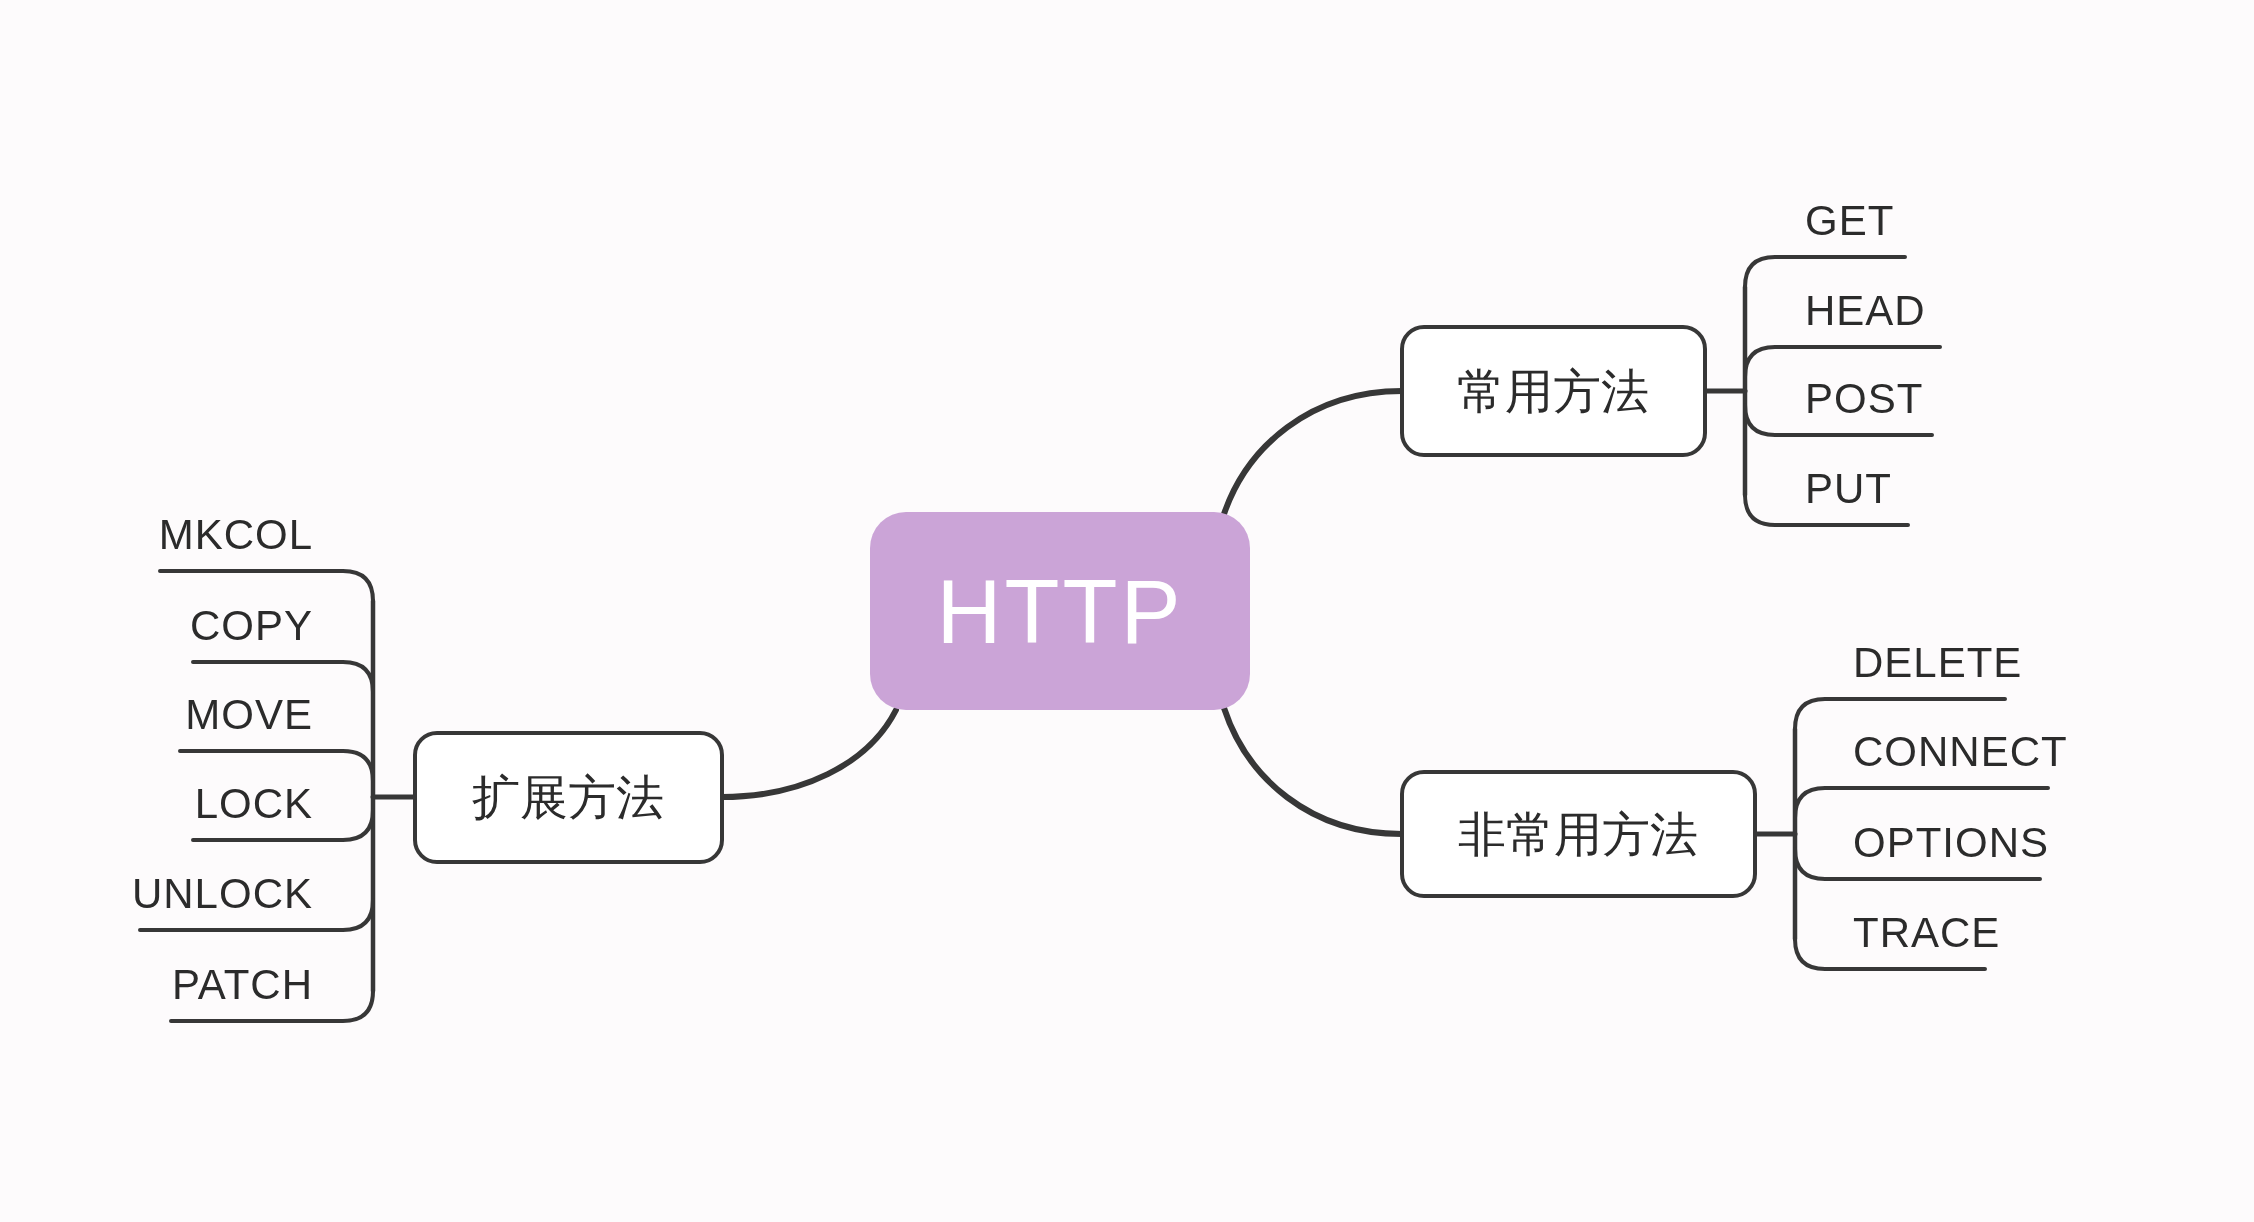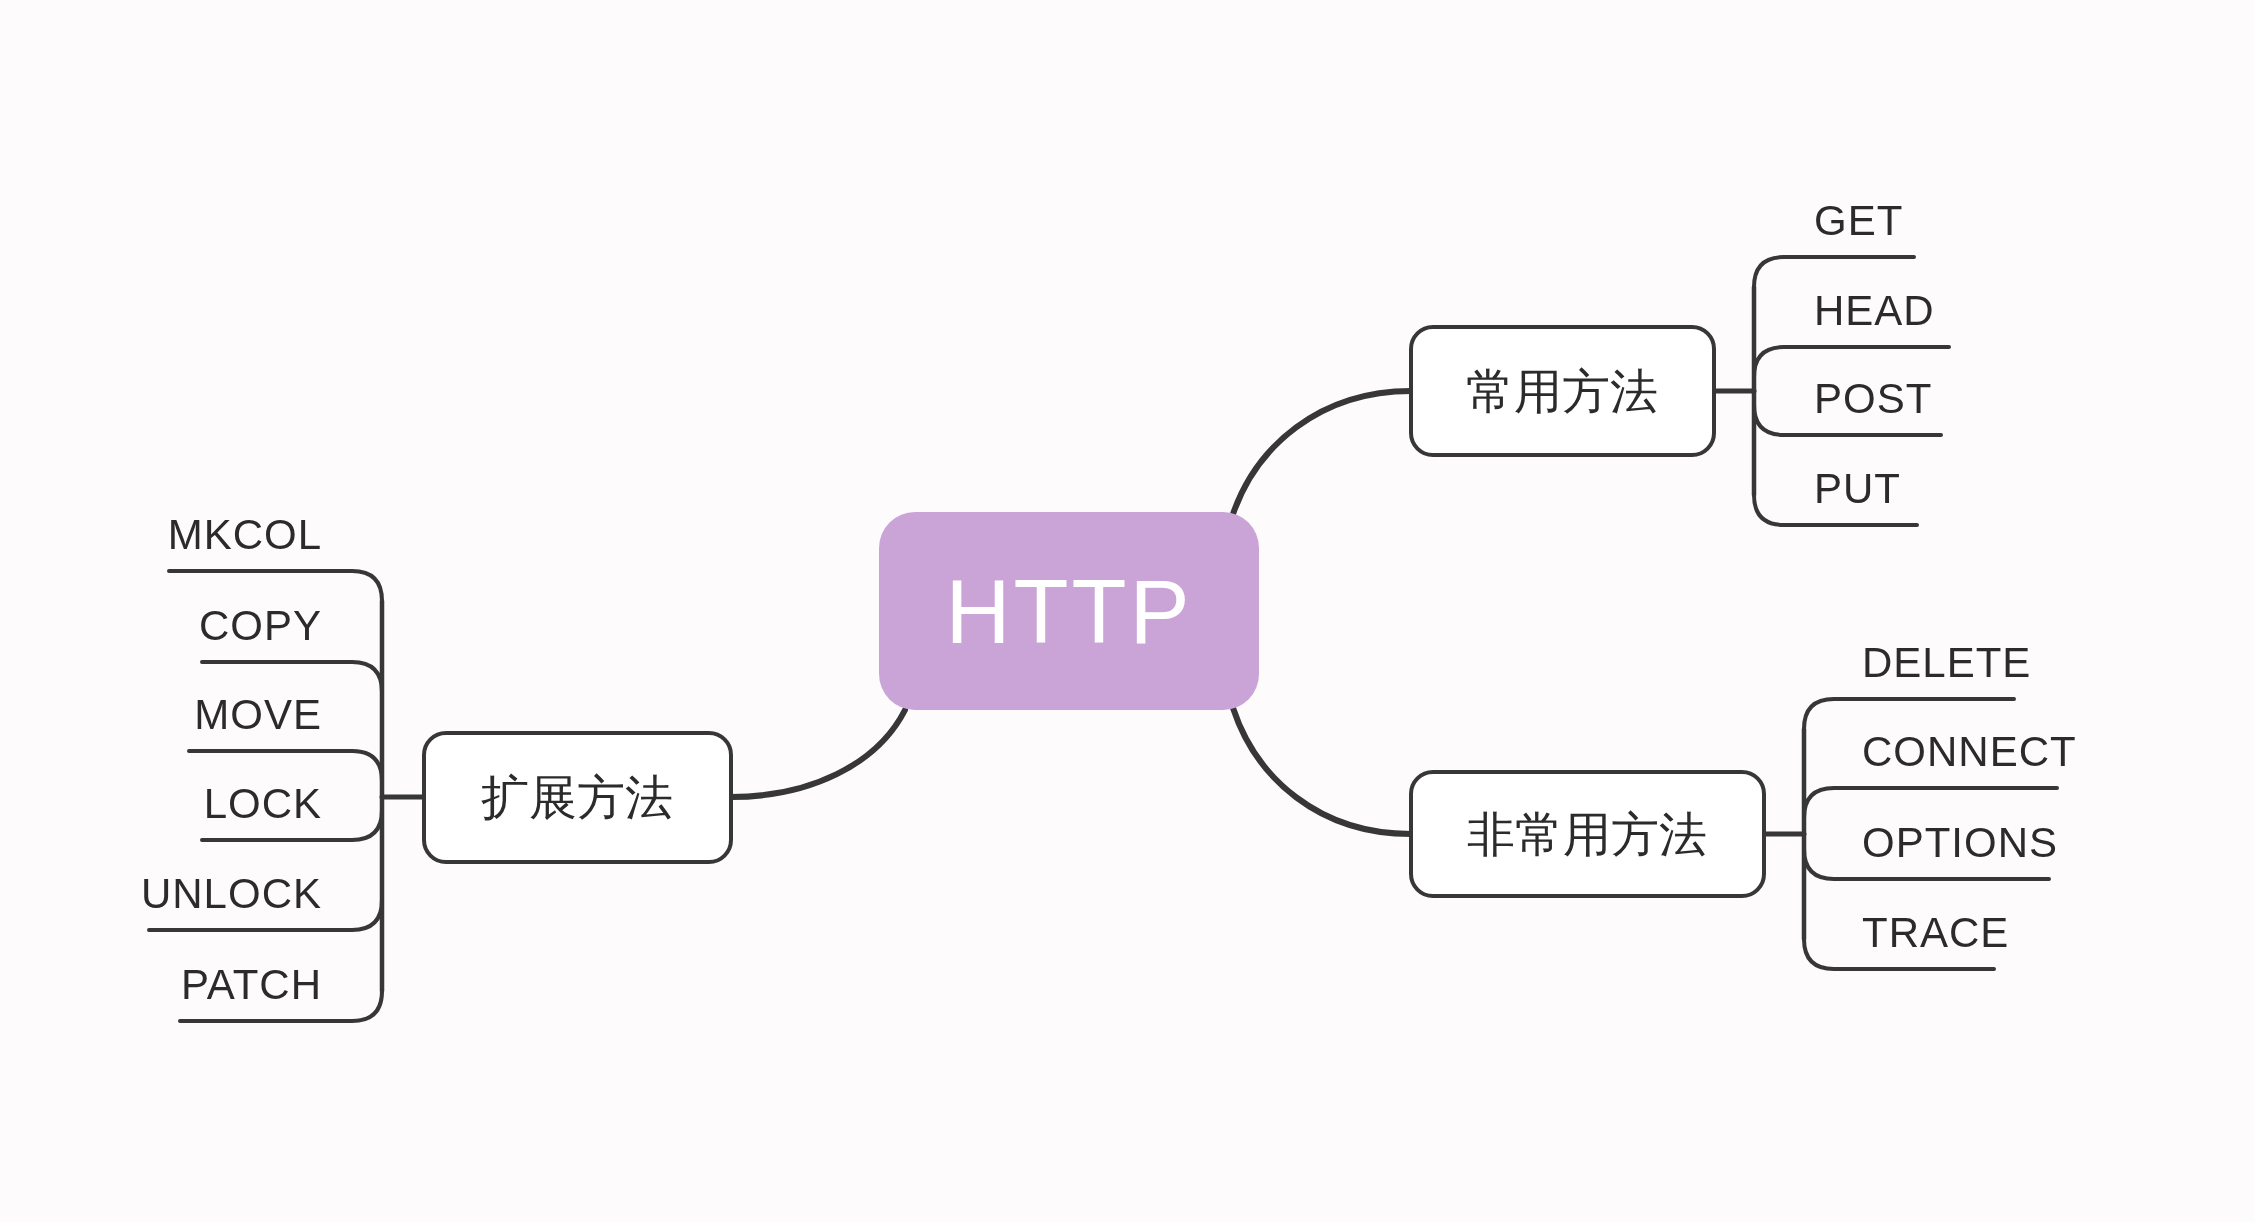--- a/index.html
+++ b/index.html
@@ -8,21 +8,20 @@
     width: 2254px;
     height: 1222px;
     background: #fdfbfc;
     overflow: hidden;
     font-family: "Liberation Sans", "DejaVu Sans", sans-serif;
   }
   #canvas-wrap {
     position: relative;
     width: 2046px;
     height: 1222px;
-    padding-left: 9px;
   }
   svg { display: block; }
   .edge {
     fill: none;
     stroke: #373737;
     stroke-width: 6;
     stroke-linecap: round;
   }
   .stub {
     fill: none;

